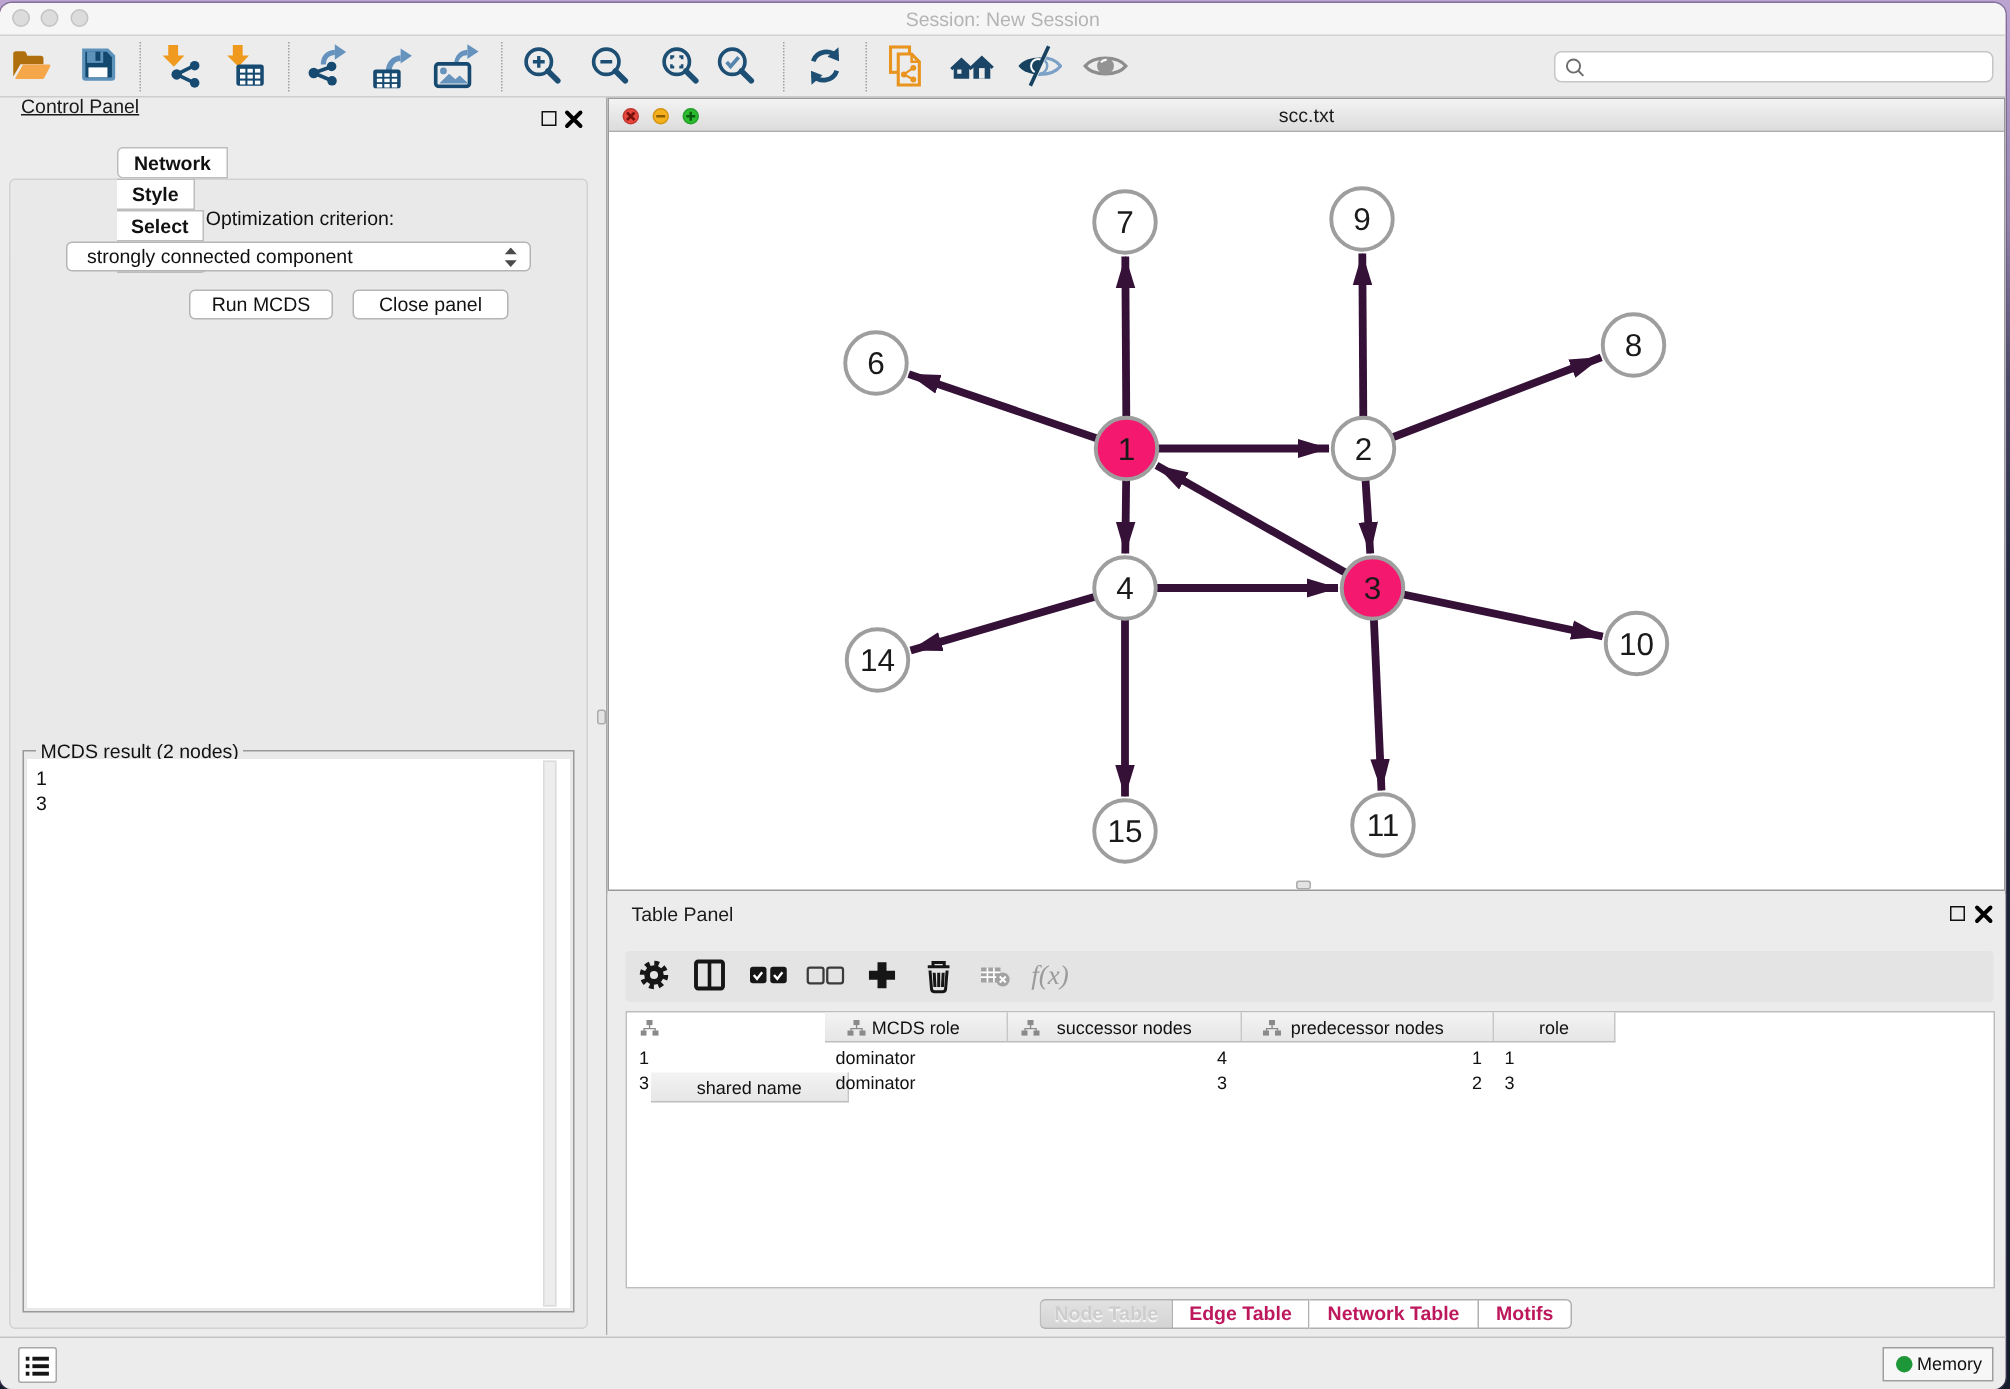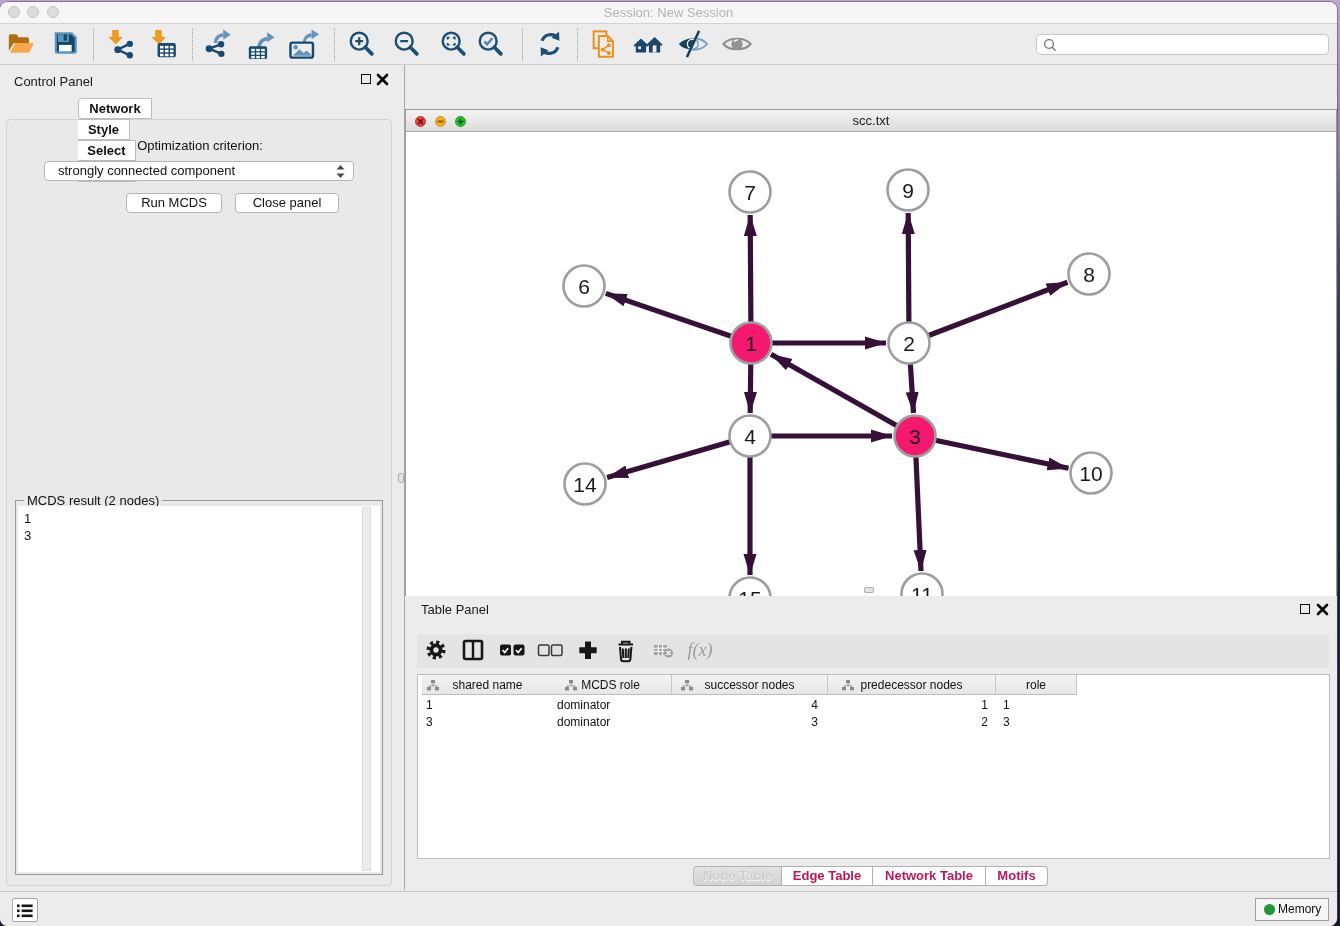--- a/index.html
+++ b/index.html
@@ -18,37 +18,37 @@
   #tbar .ttl { position:absolute; width:100%; text-align:center; top:3px; font-size:13px; color:#b4b4b4; }
   
   #tools { position:absolute; left:0; top:22px; width:100%; height:41px; background:#ececec; border-bottom:1px solid #cdcdcd; }
   .sep { position:absolute; top:4px; height:33px; width:0; border-left:1px dotted #9f9f9f; }
   .tico { position:absolute; top:5px; width:30px; height:30px; }
   #search { position:absolute; left:1036px; top:10px; width:293px; height:21px; background:#fff; border:1px solid #c6c6c6; border-radius:5px; }
   
   #divider { position:absolute; left:404px; top:63px; width:1px; height:825px; background:#a8a8a8; }
   
   .paneltitle { font-size:13px; color:#1a1a1a; }
-  #cp-head { position:absolute; left:14px; top:72px; }
+  #cp-head { position:absolute; left:14px; top:61px;text-decoration:underline; }
   .flbtn { position:absolute; width:10px; height:10px; border:1.6px solid #111; background:transparent; }
   .tabrow { position:absolute; display:flex; height:21px; }
   .tab { font-size:13px; font-weight:bold; color:#111; background:#fff; border:1px solid #bdbdbd; border-left:none; text-align:center; line-height:19px; }
   .tab.first { border-left:1px solid #bdbdbd; border-radius:4px 0 0 4px; }
   .tab.last { border-radius:0 4px 4px 0; }
   .tab.sel { background:linear-gradient(#e2e2e2,#d4d4d4); color:#cdcdcd; text-shadow:0 1px 1px #fff; }
   #cp-pane { position:absolute; left:6px; top:117px; width:386px; height:767px; background:#e9e9e9; border:1px solid #d2d2d2; border-radius:4px; }
   #optlabel { position:absolute; left:0; top:136px; width:400px; text-align:center; font-size:13px; color:#111; }
   #dropdown { position:absolute; left:44px; top:159px; width:310px; height:20px; background:#fff; border:1px solid #b5b5b5; border-radius:4px; font-size:13px; color:#111; line-height:18px; padding-left:13px; }
   .btn { position:absolute; height:20px; background:#fff; border:1px solid #b5b5b5; border-radius:4px; font-size:13px; color:#111; text-align:center; line-height:18px;margin-left:32px; }
   #fieldset { position:absolute; left:15px; top:498px; width:368px; height:375px; border:1px solid #999; }
   #legend { position:absolute; left:24px; top:491px; background:#e9e9e9; padding:0 3px; font-size:13px; color:#111; }
   #resultarea { position:absolute; left:18px; top:504px; width:362px; height:366px; background:#fff; font-size:13px; color:#111; line-height:17px; padding:4px 0 0 6px; }
   #res-scroll { position:absolute; left:362px; top:505px; width:9px; height:364px; background:#ededed; border:1px solid #dcdcdc; }
   
-  #net { position:absolute; left:405px; top:63px; width:932px; height:529px; border:1px solid #9a9a9a; background:#fff;margin-top:44px; }
+  #net { position:absolute; left:405px; top:63px; width:932px; height:529px; border:1px solid #9a9a9a; background:#fff; }
   #net-tbar { position:absolute; left:0; top:0; width:100%; height:22px; background:linear-gradient(#f3f3f3,#dcdcdc); border-bottom:1px solid #acacac; }
   #net-tbar .ttl { position:absolute; width:100%; text-align:center; top:3px; font-size:13px; color:#1a1a1a; }
   .mlight { position:absolute; top:5.5px; width:11px; height:11px; border-radius:50%; }
   .knob { position:absolute; background:#e3e3e3; border:1px solid #ababab; border-radius:2px; }
   
   #tpanel { position:absolute; left:405px; top:594px; width:932px; height:296px; background:#ececec; }
   #tp-toolbar { position:absolute; left:12px; top:38px; width:912px; height:34px; background:#e4e4e4; border-radius:3px; }
   #tp-table { position:absolute; left:12px; top:78px; width:913px; height:185px; background:#fff; border:1px solid #bdbdbd; }
   .th { position:absolute; top:0; height:20px; background:linear-gradient(#f3f3f3,#e6e6e6); border-right:1px solid #c6c6c6; border-bottom:1px solid #bdbdbd; font-size:12px; color:#111; text-align:center; line-height:20px; }
   .td { position:absolute; font-size:12px; color:#111; height:17px; line-height:17px; }
@@ -387,21 +387,21 @@
             <line x1="241.3" y1="11" x2="241.3" y2="21"></line>
               <line x1="245.6" y1="11" x2="245.6" y2="21"></line>
           </g>
           <circle cx="251.5" cy="19" r="4.6" fill="#a2a2a2"></circle>
           <path d="M249.5 17 l4 4 m0 -4 l-4 4" stroke="#fff" stroke-width="1.3"></path>
         </g>
         <text x="283" y="22" font-size="18" font-style="italic" fill="#9b9b9b" font-family="Liberation Serif, serif" text-anchor="middle">f(x)</text>
       </svg>
     </div>
     <div id="tp-table">
-      <div class="th" style="left:4px; width:132px;">shared name</div>
+      <div class="th" style="left:16px; width:132px;margin-top:40px;">shared name</div>
       <div class="th" style="left:132px; width:122px;">MCDS role</div>
       <div class="th" style="left:254px; width:156px;">successor nodes</div>
       <div class="th" style="left:410px; width:168px;">predecessor nodes</div>
       <div class="th" style="left:578px; width:81px;">role</div>
       <svg class="abs" style="left:9px; top:5px" width="660" height="11" viewBox="0 0 660 11">
         <g fill="#8a8a8a">
           <g id="tree">
               <rect x="4" y="0" width="4" height="3.4"></rect>
               <rect x="0" y="7" width="4" height="3.4"></rect>
               <rect x="8" y="7" width="4" height="3.4"></rect>

